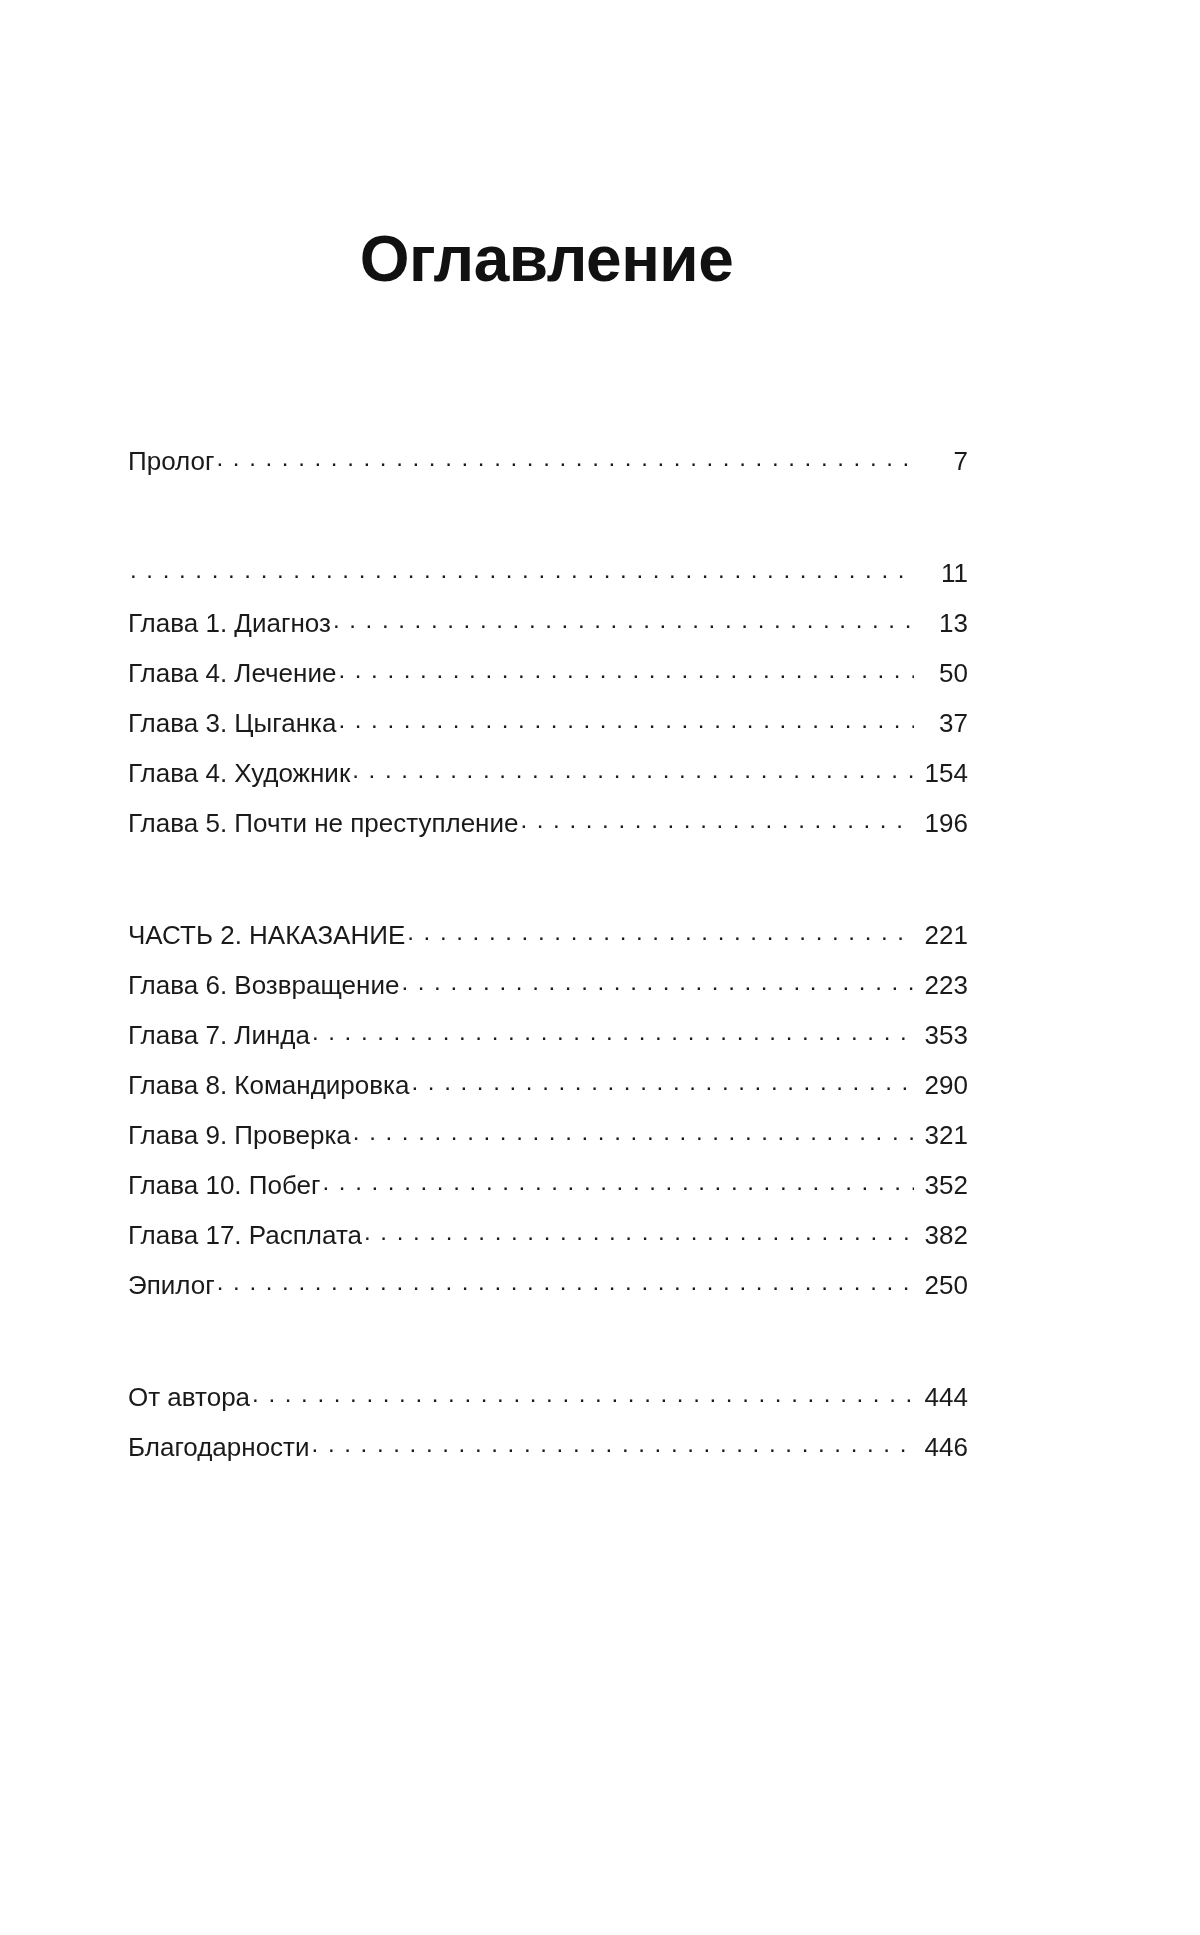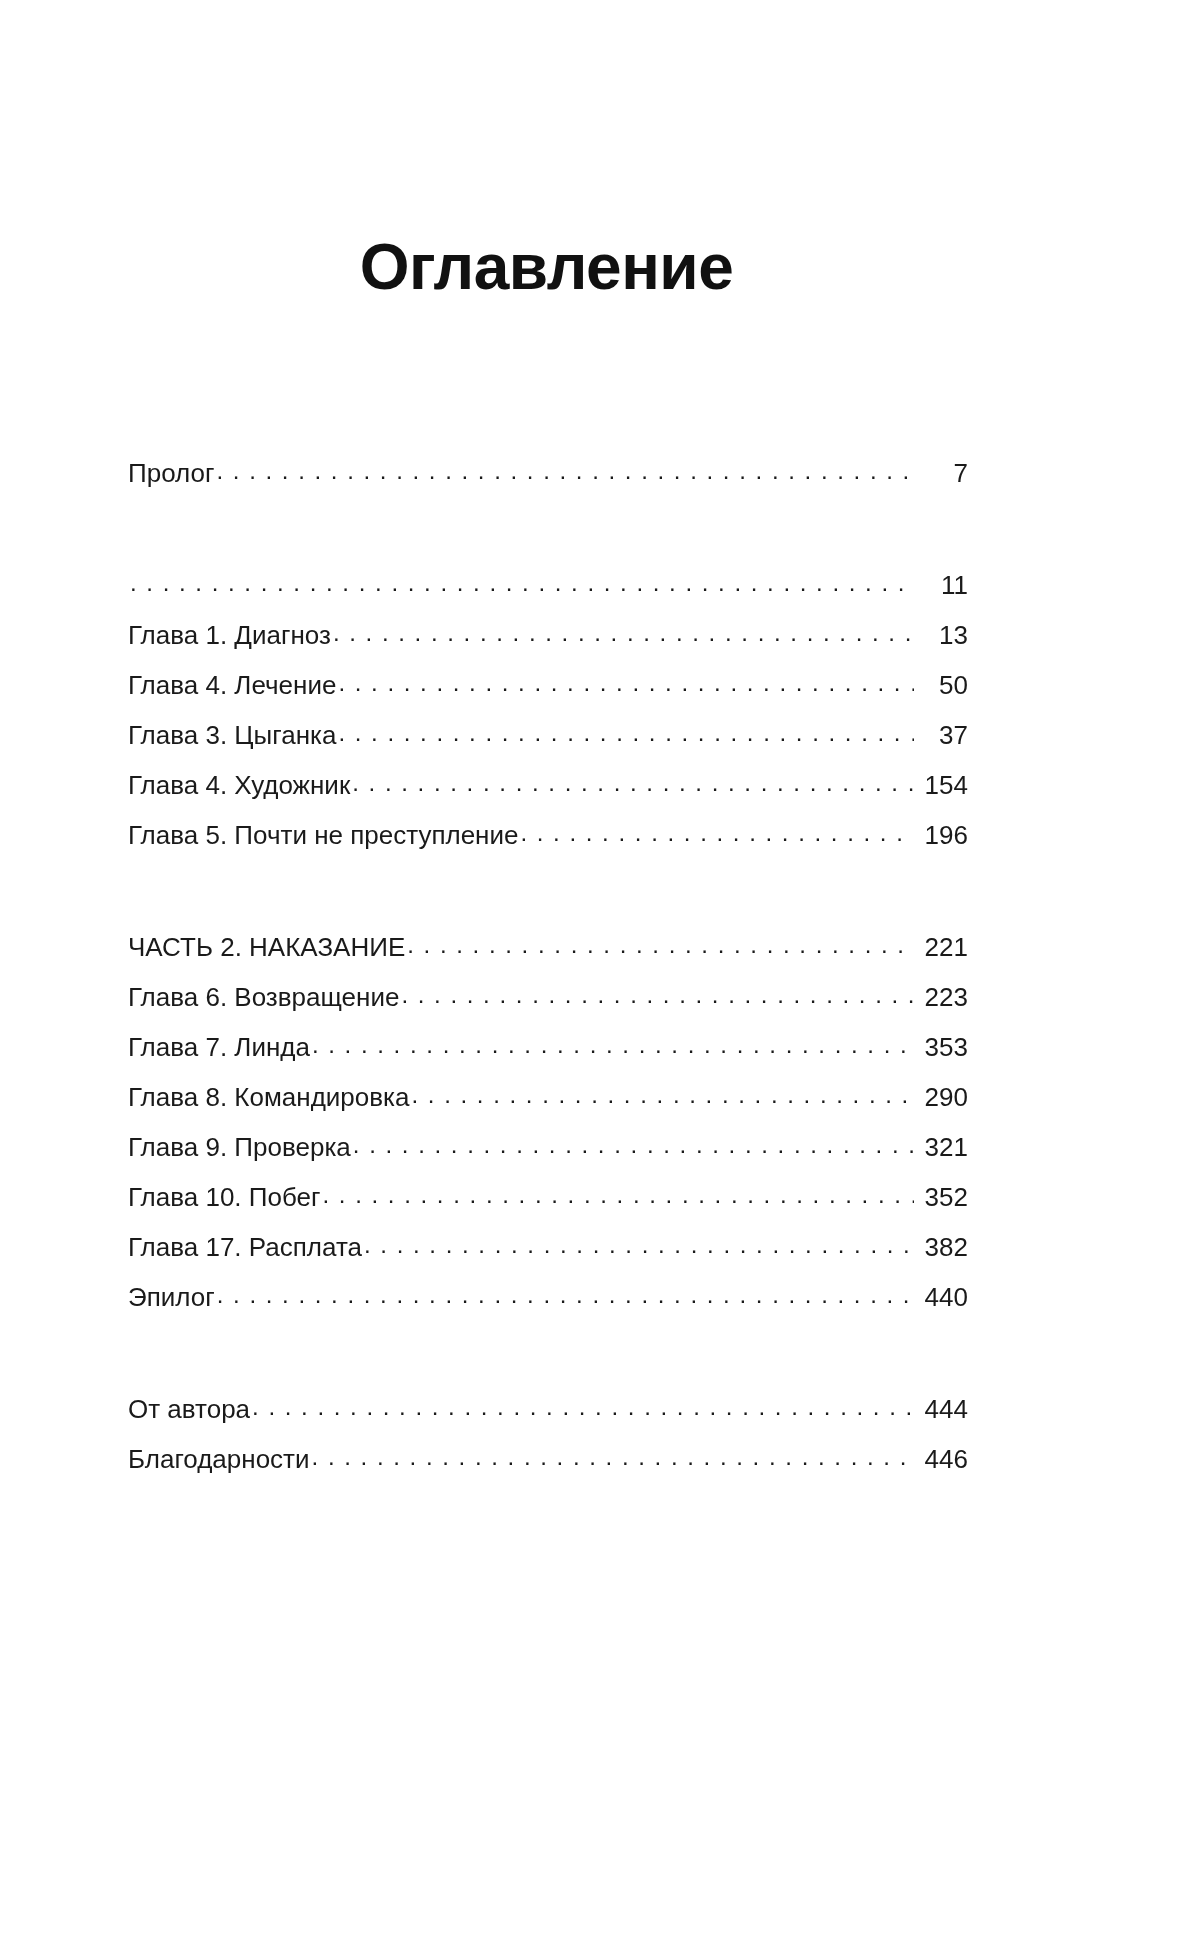--- a/index.html
+++ b/index.html
@@ -12,21 +12,21 @@
     height: 1935px;
     font-family: "Liberation Sans", sans-serif;
     color: #1a1a1a;
     position: relative;
     overflow: hidden;
   }
   .page {
     width: 1113px;
     height: 1935px;
     box-sizing: border-box;
-    padding: 12px;
+    padding: 4px;
     position: relative;
   }
   .title {
     font-size: 64px;
     font-weight: bold;
     letter-spacing: -0.5px;
     text-align: center;
     margin: 0;
     padding-top: 218px;
     padding-right: 20px;
@@ -36,21 +36,21 @@
     margin: 0;
     padding: 0;
     list-style: none;
     position: absolute;
     left: 128px;
     top: 448px;
     width: 840px;
   }
   .toc-entry {
     display: flex;
-    align-items: center;
+    align-items: flex-start;
     font-size: 26px;
     line-height: 1.0;
     color: #1a1a1a;
     white-space: nowrap;
   }
   .toc-entry .label {
     flex: 0 0 auto;
   }
   .toc-entry .dots {
     flex: 1 1 auto;
@@ -151,21 +151,21 @@
           <span class="page-num">352</span>
         </div>
         <div class="toc-entry row">
           <span class="label">Глава 17. Расплата</span>
           <span class="dots">. . . . . . . . . . . . . . . . . . . . . . . . . . . . . . . . . . . . . . . . . . . . . . . . . . . . . . . . . . . . . . . . . . . . . . . . . . . . . . . . . . . . . . . . . </span>
           <span class="page-num">382</span>
         </div>
         <div class="toc-entry row">
           <span class="label">Эпилог</span>
           <span class="dots">. . . . . . . . . . . . . . . . . . . . . . . . . . . . . . . . . . . . . . . . . . . . . . . . . . . . . . . . . . . . . . . . . . . . . . . . . . . . . . . . . . . . . . . . . </span>
-          <span class="page-num">440</span>
+          <span class="page-num">250</span>
         </div>
       </div>
       <div class="gap-lg"></div>
       <div class="toc-group">
         <div class="toc-entry row">
           <span class="label">От автора</span>
           <span class="dots">. . . . . . . . . . . . . . . . . . . . . . . . . . . . . . . . . . . . . . . . . . . . . . . . . . . . . . . . . . . . . . . . . . . . . . . . . . . . . . . . . . . . . . . . . </span>
           <span class="page-num">444</span>
         </div>
         <div class="toc-entry row">

